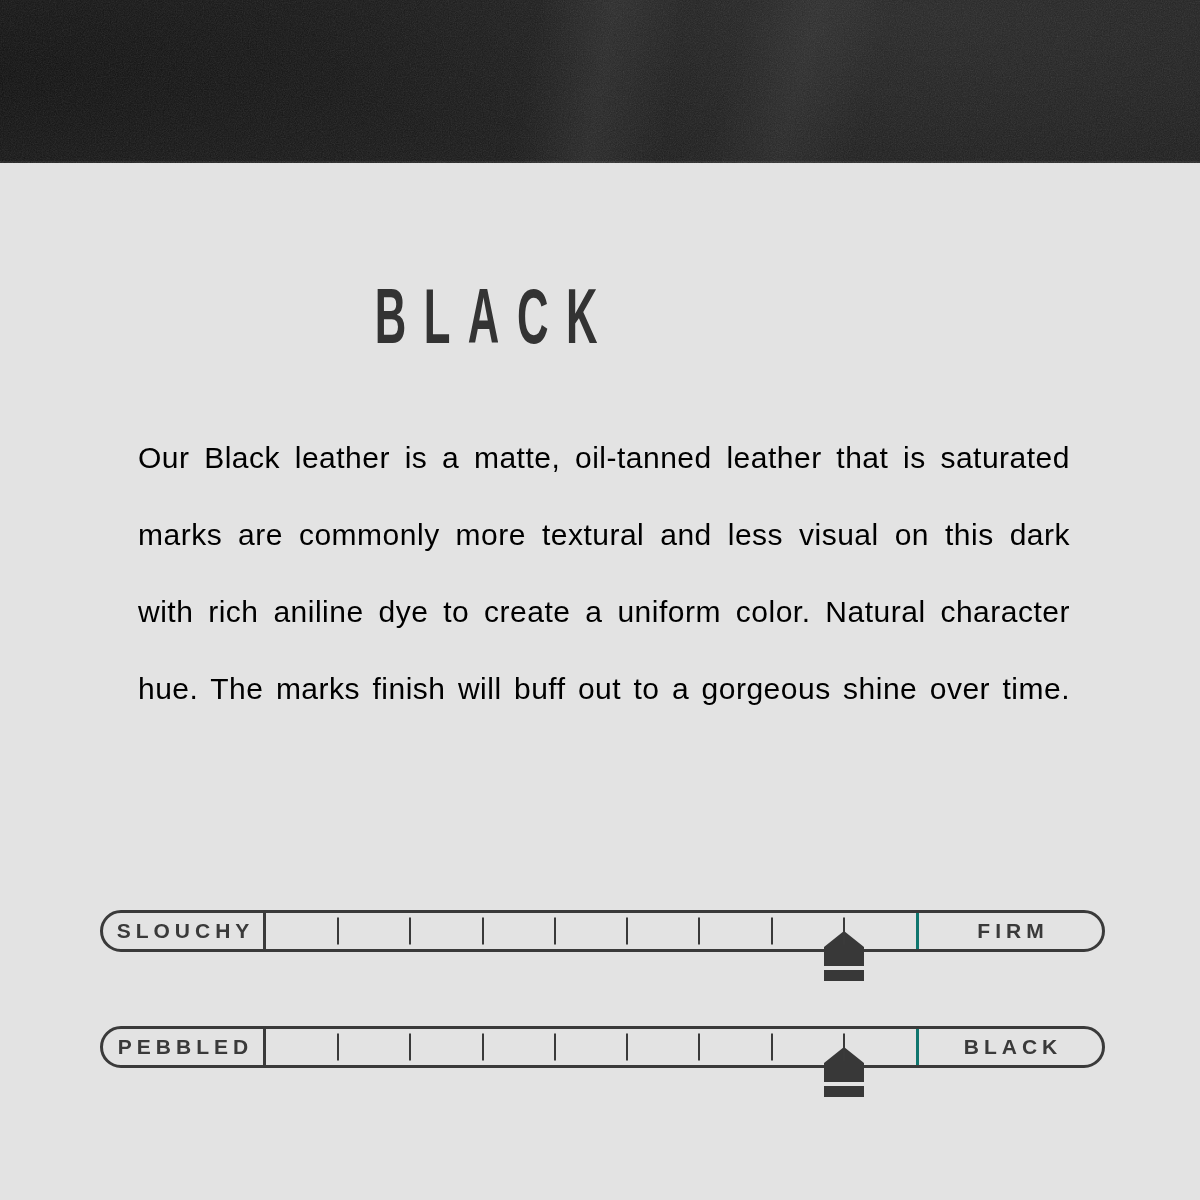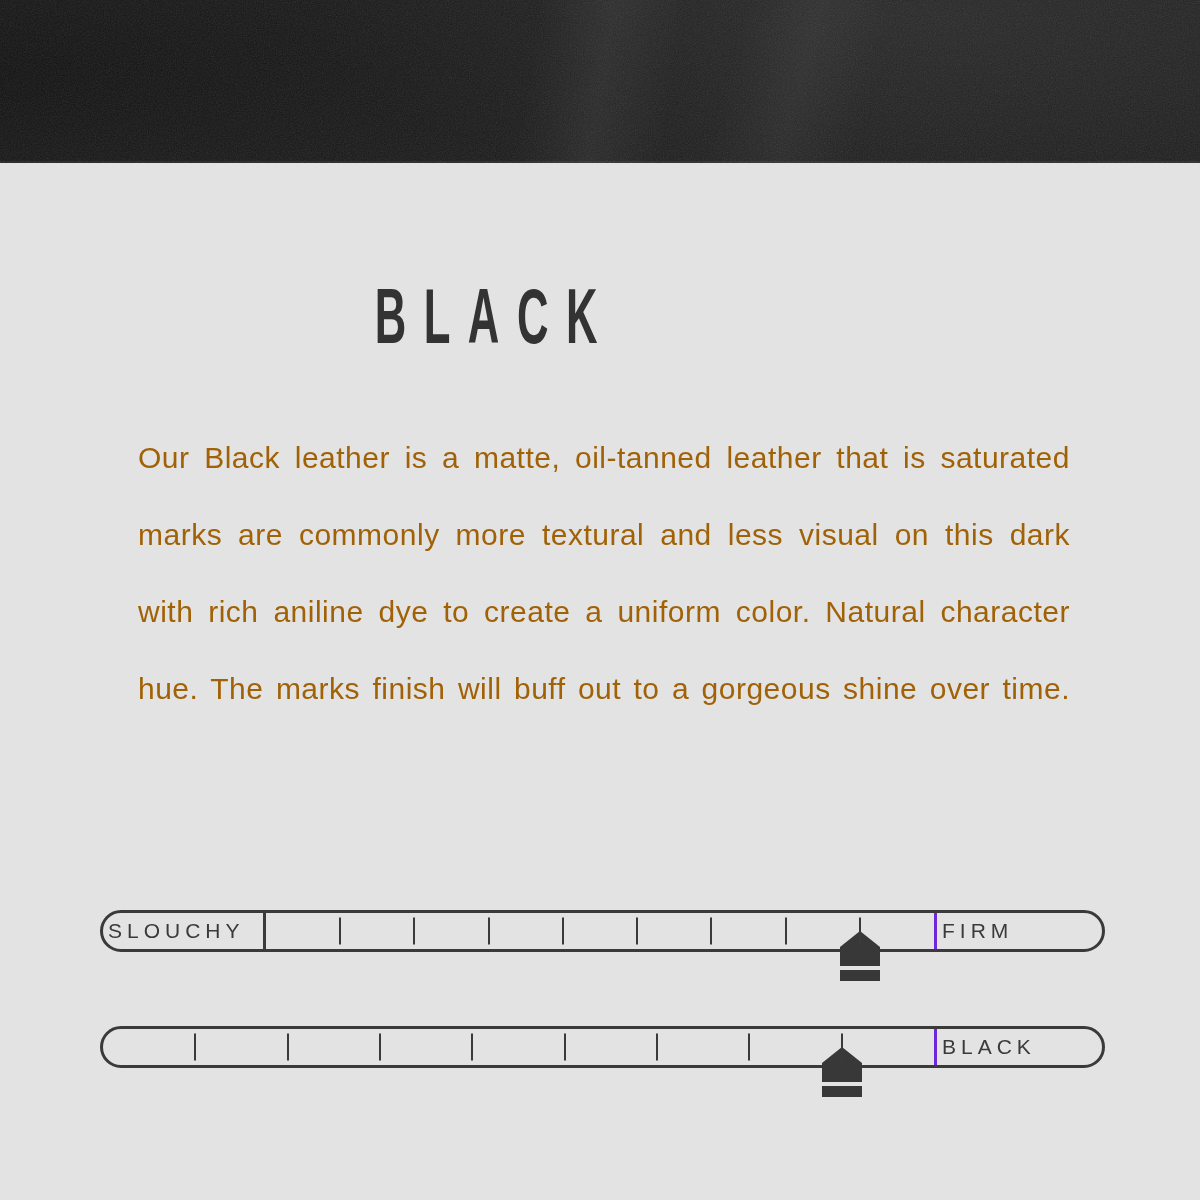--- a/index.html
+++ b/index.html
@@ -27,46 +27,46 @@
   .title{
     display:inline-block;
     font-weight:700;font-size:78px;line-height:80px;
     letter-spacing:.40em;padding-left:.40em;
     color:#333333;
     transform:scaleX(.56);transform-origin:50% 50%;
     white-space:nowrap;
   }
 
   
-  .paragraph{position:absolute;left:138px;top:419px;width:932px;color:#a16207;}
+  .paragraph{position:absolute;left:138px;top:419px;width:932px;color:#000000;}
   .paragraph .line{
     font-size:30px;line-height:77px;height:77px;
     letter-spacing:.5px;
     text-align:justify;
     text-align-last:justify;
     white-space:nowrap;
   }
 
   
   .scale{
     position:absolute;left:100px;width:1005px;height:42px;
     border:3px solid #3a3a3a;border-radius:21px;
     box-sizing:border-box;
     display:flex;align-items:stretch;
   }
   .scale-1{top:910px;}
   .scale-2{top:1026px;}
   .scale .end{
-    display:flex;align-items:center;justify-content:flex-start;
-    font-weight:400;font-size:21px;letter-spacing:5px;color:#3a3a3a;
+    display:flex;align-items:center;justify-content:center;
+    font-weight:700;font-size:21px;letter-spacing:5px;color:#3a3a3a;
     box-sizing:border-box;white-space:nowrap;
   }
   .scale .end span{padding-left:5px;} 
   .scale .end.left{width:163px;border-right:3px solid #3a3a3a;}
-  .scale .end.right{width:168px;border-left:3px solid #6d28d9;}
+  .scale .end.right{width:186px;border-left:3px solid #0f766e;}
   .scale .track{flex:1;position:relative;}
   .tick{
     position:absolute;top:50%;width:2px;height:27px;
     background:#3a3a3a;transform:translate(-50%,-50%);
   }
   .marker{
     position:absolute;top:50%;width:40px;height:50px;
     transform:translateX(-50%);
   }
 </style>
@@ -111,20 +111,23 @@
       <div class="tick" style="left: 66.6667%;"></div>
       <div class="tick" style="left: 77.7778%;"></div>
       <div class="tick" style="left: 88.8889%;"></div>
     </div>
   <div class="end right">
     <span>FIRM</span>
   </div>
 </div>
 
 <div class="scale scale-2">
+  <div class="end left">
+    <span>PEBBLED</span>
+  </div>
   <div class="track">
     <svg class="marker" viewBox="0 0 40 50" xmlns="http://www.w3.org/2000/svg" style="left: 88.8889%;">
       <polygon points="20,0 40,16 40,35 0,35 0,16" fill="#383838"></polygon>
       <rect x="0" y="39" width="40" height="11" fill="#383838"></rect>
     </svg>
   <div class="tick" style="left: 11.1111%;"></div>
       <div class="tick" style="left: 22.2222%;"></div>
       <div class="tick" style="left: 33.3333%;"></div>
       <div class="tick" style="left: 44.4444%;"></div>
       <div class="tick" style="left: 55.5556%;"></div>

